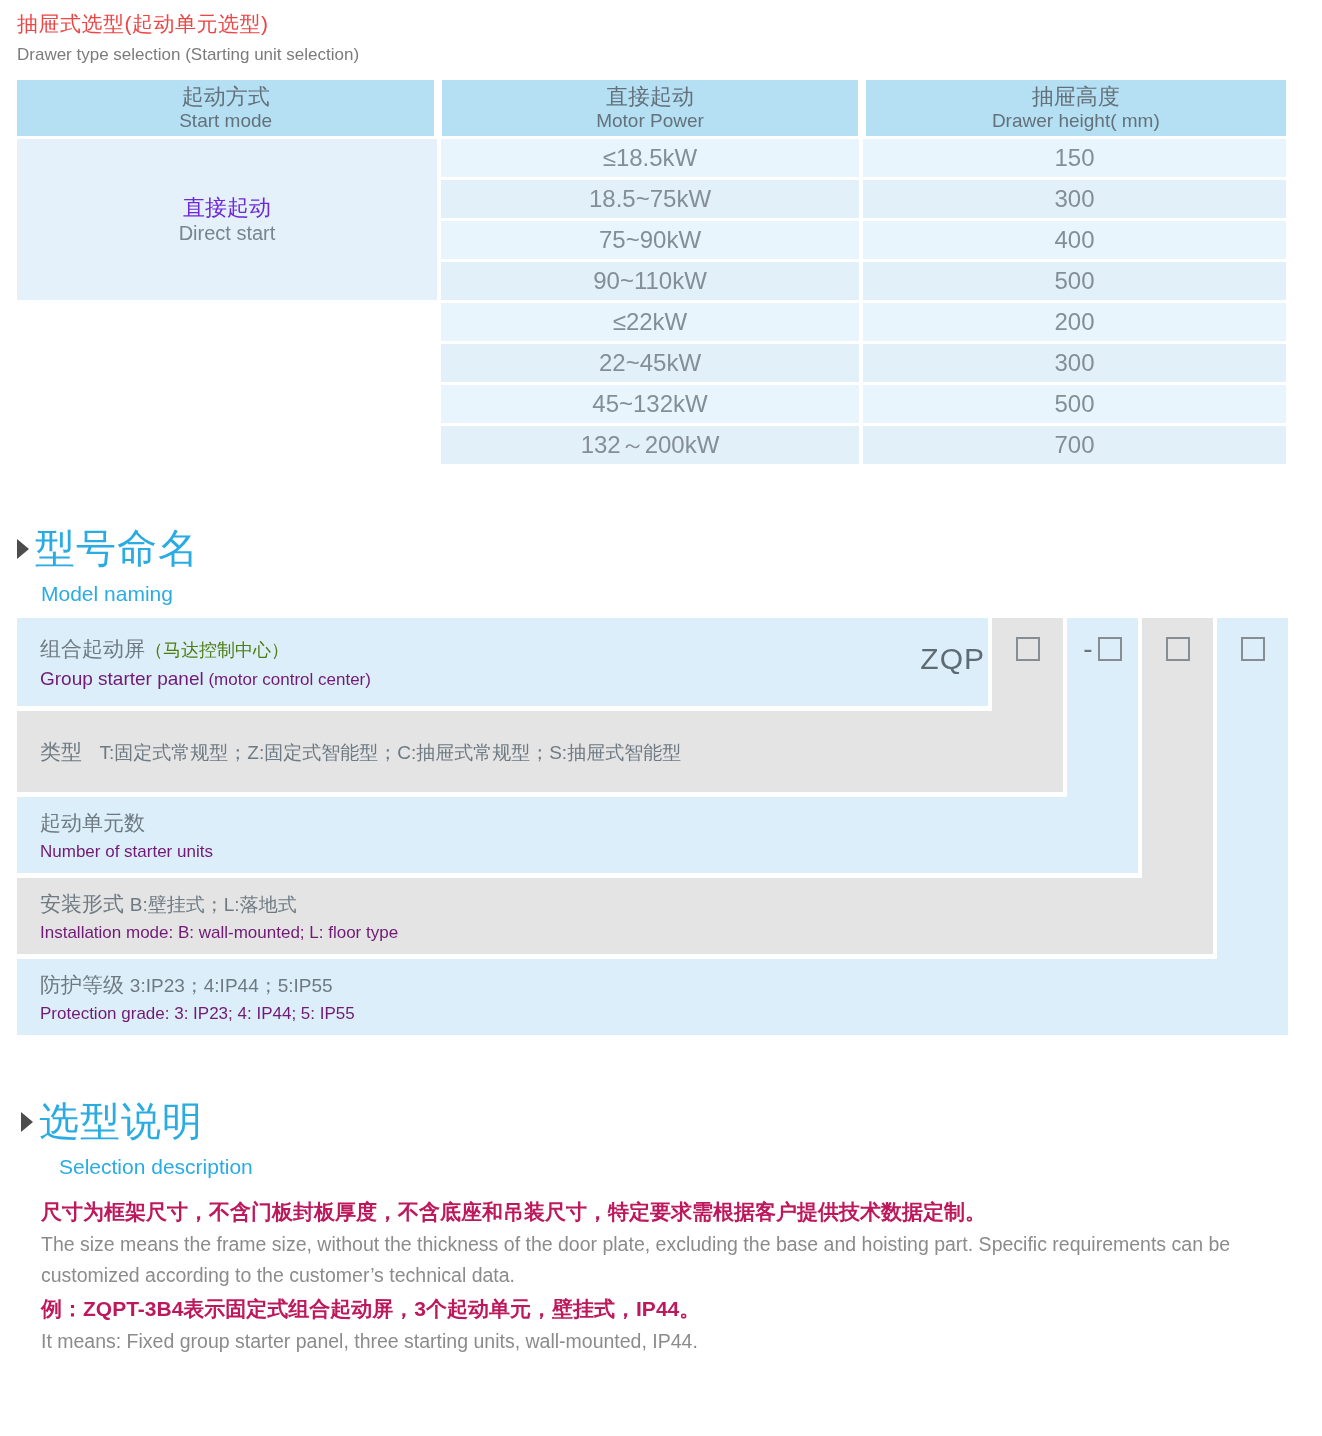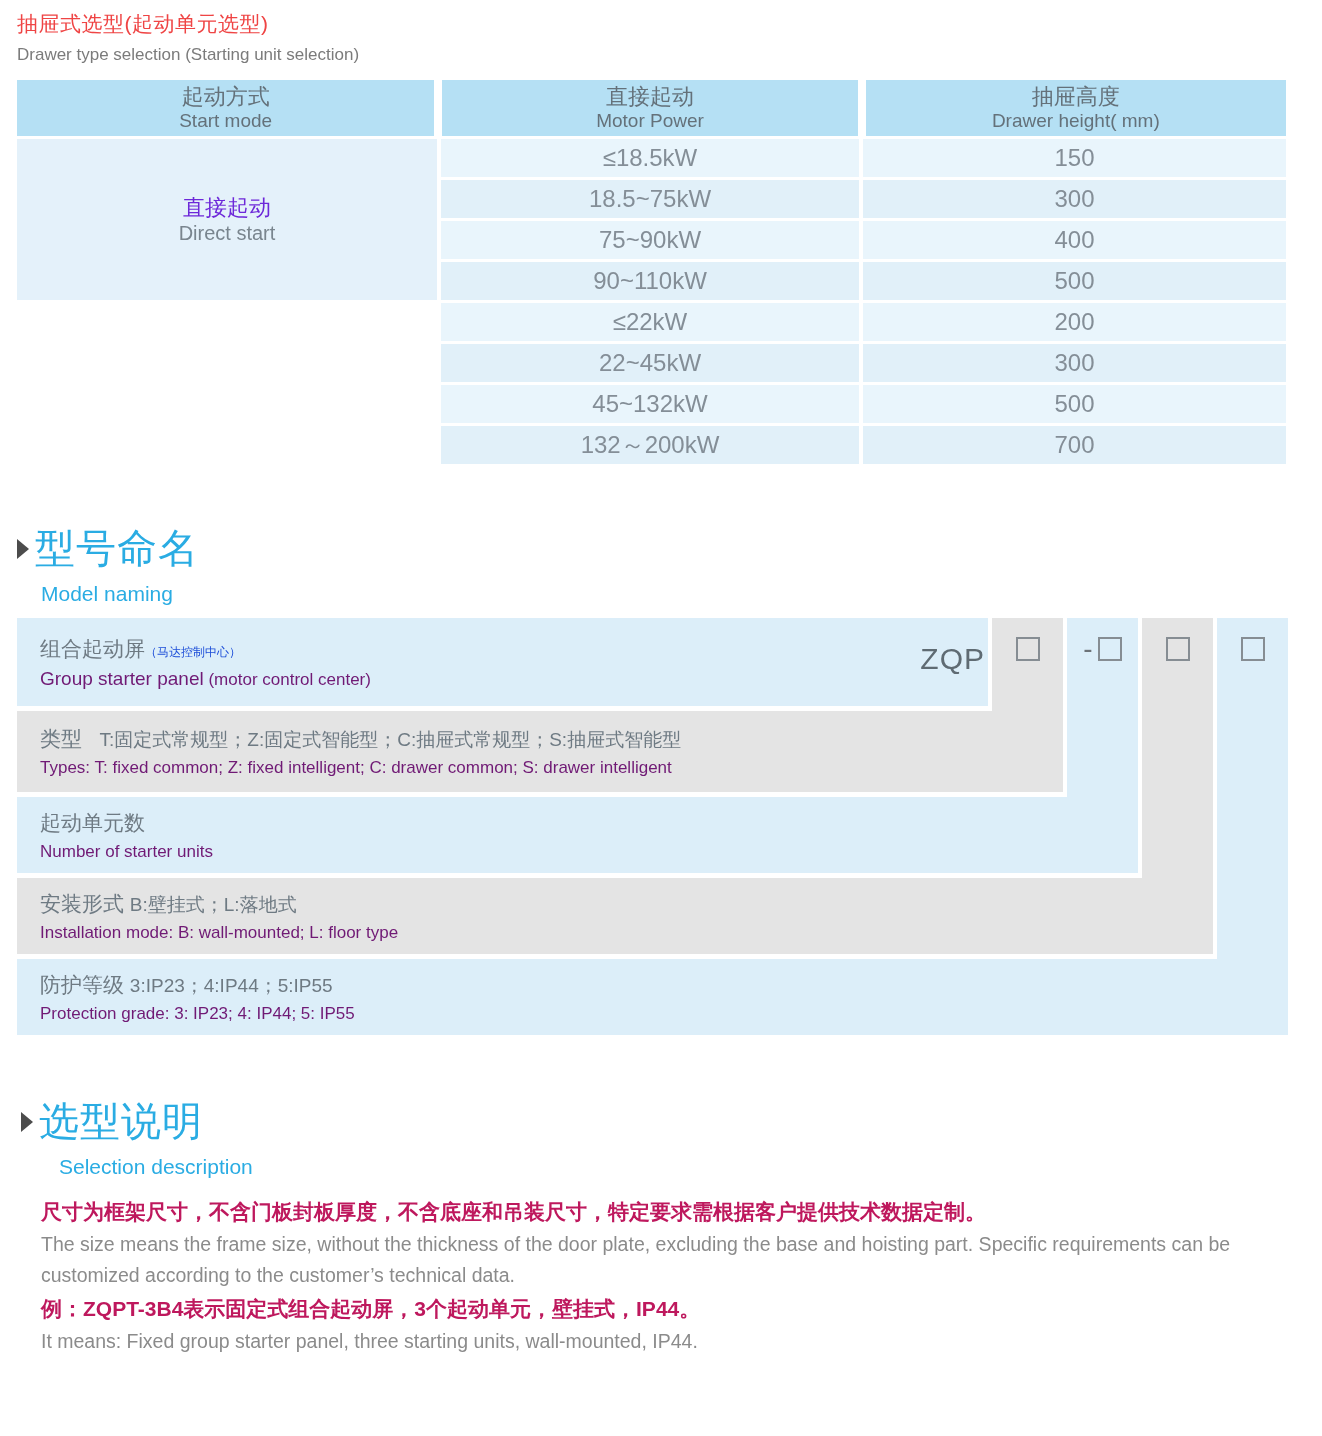--- a/index.html
+++ b/index.html
@@ -35,21 +35,21 @@
   .sec-head .en{font-size:21px;color:#2aace3;margin-top:6px;}
 
   
   .naming{position:absolute;left:17px;top:618px;width:1271px;height:417px;}
   .nm{position:absolute;box-sizing:border-box;}
   .blue{background:#dceef9;}
   .gray{background:#e4e4e4;}
   .nrow{display:flex;flex-direction:column;justify-content:center;padding-left:23px;row-gap:5px;}
   .nrow .cnline{font-size:21px;color:#6e7a83;}
   .nrow .cnline .det{font-size:19px;}
-  .nrow .cnline .paren{font-size:12px;color:#1d4ed8;}
+  .nrow .cnline .paren{font-size:18px;color:#4d7c0f;}
   .nrow .enline{font-size:17px;color:#701a75;}
   .nrow .enline .big{font-size:19px;}
   .code-label{position:absolute;left:875px;top:24px;width:93px;text-align:right;
               font-size:30px;color:#5f6b73;letter-spacing:1px;}
   .ncol{display:flex;justify-content:center;align-items:flex-start;padding-top:20px;}
   .boxwrap{display:flex;align-items:center;height:22px;}
   .codebox{width:20px;height:20px;border:2px solid #868d93;background:transparent;}
   .dash{font-size:28px;color:#6d7378;margin-right:5px;line-height:20px;}
 
   
@@ -152,21 +152,20 @@
     <div class="nm blue ncol" style="left:1200px;top:0;width:71px;height:341px;">
       <div class="boxwrap">
           <span class="codebox"></span>
         </div>
     </div>
 
     <div class="nm gray nrow" style="left:0;top:93px;width:1046px;height:81px;">
       <div class="cnline">
         <span>类型</span>&nbsp;&nbsp;&nbsp;<span class="det">T:固定式常规型；Z:固定式智能型；C:抽屉式常规型；S:抽屉式智能型</span>
       </div>
-      <div class="enline">Types: T: fixed common; Z: fixed intelligent; C: drawer common; S: drawer intelligent</div>
     </div>
 
     <div class="nm blue nrow" style="left:0;top:179px;width:1121px;height:76px;">
       <div class="cnline">起动单元数</div>
       <div class="enline">Number of starter units</div>
     </div>
 
     <div class="nm gray nrow" style="left:0;top:260px;width:1196px;height:76px;">
       <div class="cnline">
         <span>安装形式</span>&nbsp;<span class="det">B:壁挂式；L:落地式</span>

